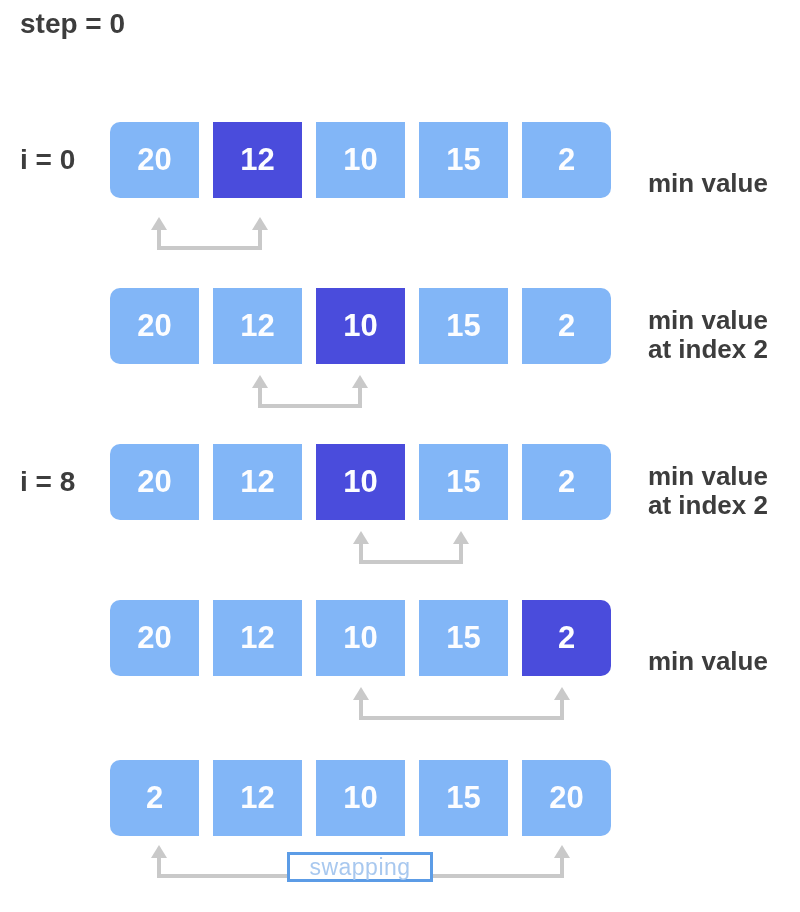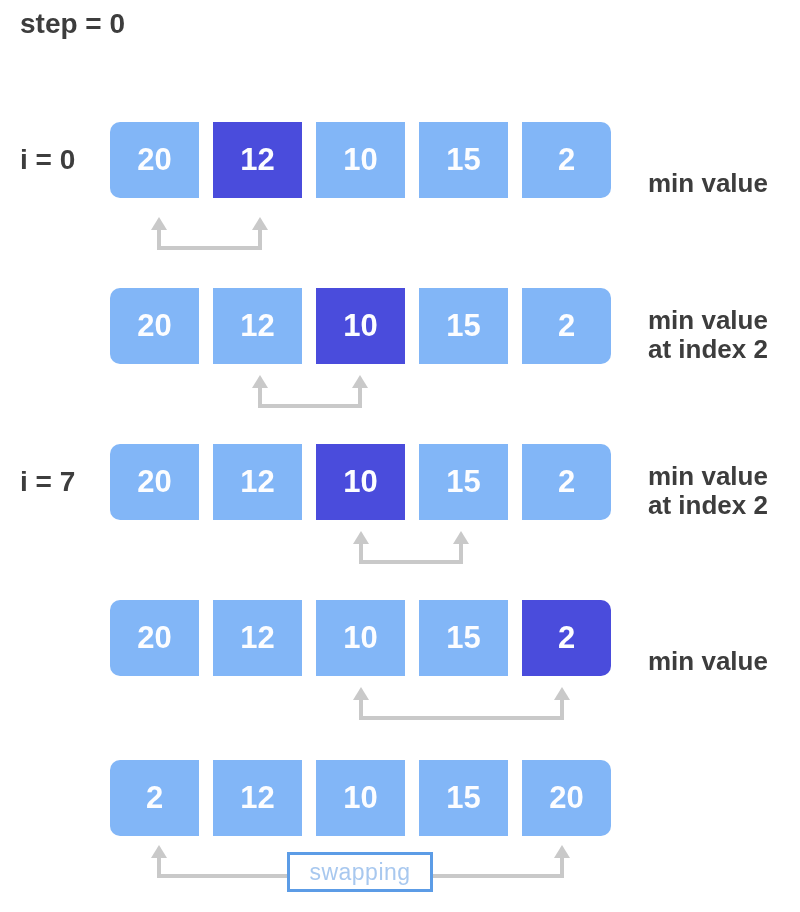--- a/index.html
+++ b/index.html
@@ -51,21 +51,21 @@
   .uarrow .stem{
     position:absolute;top:11px;bottom:0;width:4px;background:var(--arrow-gray,#c9c9c9);
   }
   .uarrow .stem.left{left:6px}
   .uarrow .stem.right{right:6px}
   .uarrow .bar{
     position:absolute;left:6px;right:6px;bottom:0;height:4px;background:var(--arrow-gray,#c9c9c9);
   }
 
   .swap-box{
-    position:absolute;left:287px;top:852px;width:146px;height:40px;
+    position:absolute;left:287px;top:852px;width:146px;height:30px;
     box-sizing:border-box;background:#ffffff;border:3px solid var(--swap-border,#5c9ce6);
     display:flex;align-items:center;justify-content:center;z-index:2;
     font-size:23px;color:var(--swap-text,#a8c8ef);letter-spacing:0.5px;
   }
 </style>
 </head>
 <body>
 
 <div class="stage">
 
@@ -102,21 +102,21 @@
     <div>at index 2</div>
   </div>
   <div class="uarrow arrow-1" style="left: 251.7px; width: 116.8px;">
     <span class="head left"></span>
     <span class="head right"></span>
     <span class="stem left"></span>
     <span class="stem right"></span>
     <span class="bar"></span>
   </div>
 
-  <div class="row-label t2">i = 7</div>
+  <div class="row-label t2">i = 8</div>
   <div class="array t2">
     <div class="cell">20</div>
     <div class="cell">12</div>
     <div class="cell highlight">10</div>
     <div class="cell">15</div>
     <div class="cell">2</div>
   </div>
   <div class="caption t2">
     <div>min value</div>
     <div>at index 2</div>

